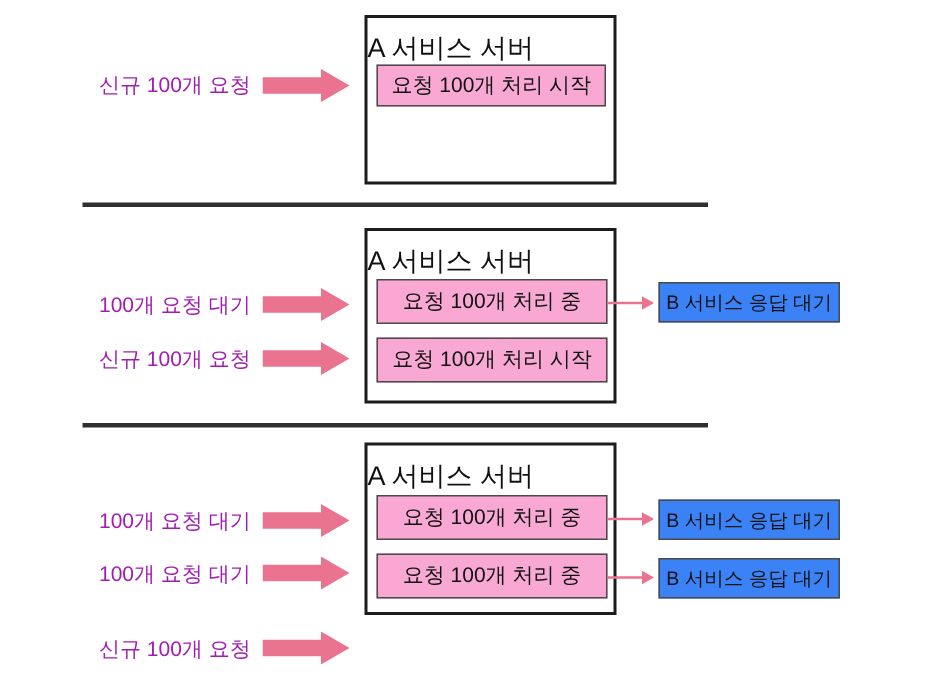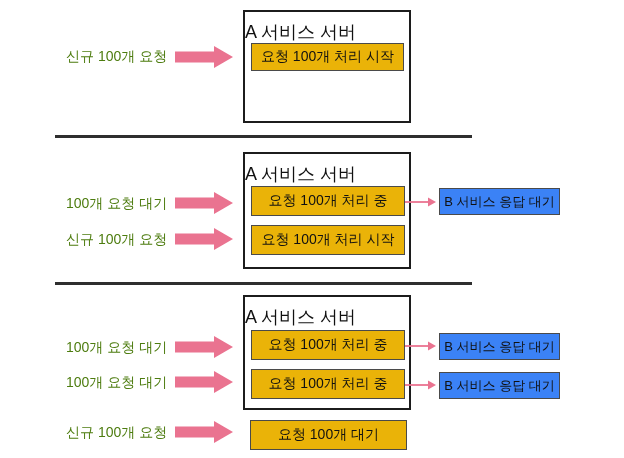--- a/index.html
+++ b/index.html
@@ -14,21 +14,21 @@
     width: 624px; height: 458px;
     background: #ffffff;
     overflow: hidden;
   }
   .row-label {
     position: absolute;
     left: 66px;
     height: 16px; line-height: 16px;
     font-size: 14px;
     white-space: nowrap;
-    color: #4d7c0f;
+    color: #a21caf;
   }
   .big-arrow {
     position: absolute;
     left: 175px;
     width: 58px; height: 22px;
     color: #ea7390;
     display: block;
   }
   .server-box {
     position: absolute;
@@ -39,21 +39,21 @@
   }
   .server-title {
     text-align: left;
     margin-top: 8px;
     font-size: 18px;
     white-space: nowrap;
   }
   .task-box {
     position: absolute;
     box-sizing: border-box;
-    background: #eab308;
+    background: #f9a8d4;
     border: 1.5px solid #4a4a4a;
     display: flex; align-items: center; justify-content: center;
     font-size: 14px;
     white-space: nowrap;
   }
   .b-box {
     position: absolute;
     left: 439px; width: 121px; height: 27px;
     box-sizing: border-box;
     background: #3b82f6;
@@ -138,15 +138,14 @@
     <polygon points="23,2.5 31,7 23,11.5" fill="currentColor"></polygon>
   </svg>
   <div class="b-box" style="top:333px">B 서비스 응답 대기</div>
 
   <svg class="thin-arrow" style="top:378px" viewBox="0 0 32 14">
     <line x1="0" y1="7" x2="23" y2="7" stroke="currentColor" stroke-width="1.8"></line>
     <polygon points="23,2.5 31,7 23,11.5" fill="currentColor"></polygon>
   </svg>
   <div class="b-box" style="top:372px">B 서비스 응답 대기</div>
 
-  <div class="task-box" style="left:250px;top:420px;width:157px;height:30px">요청 100개 대기</div>
 
 </div>
 
 </body></html>

